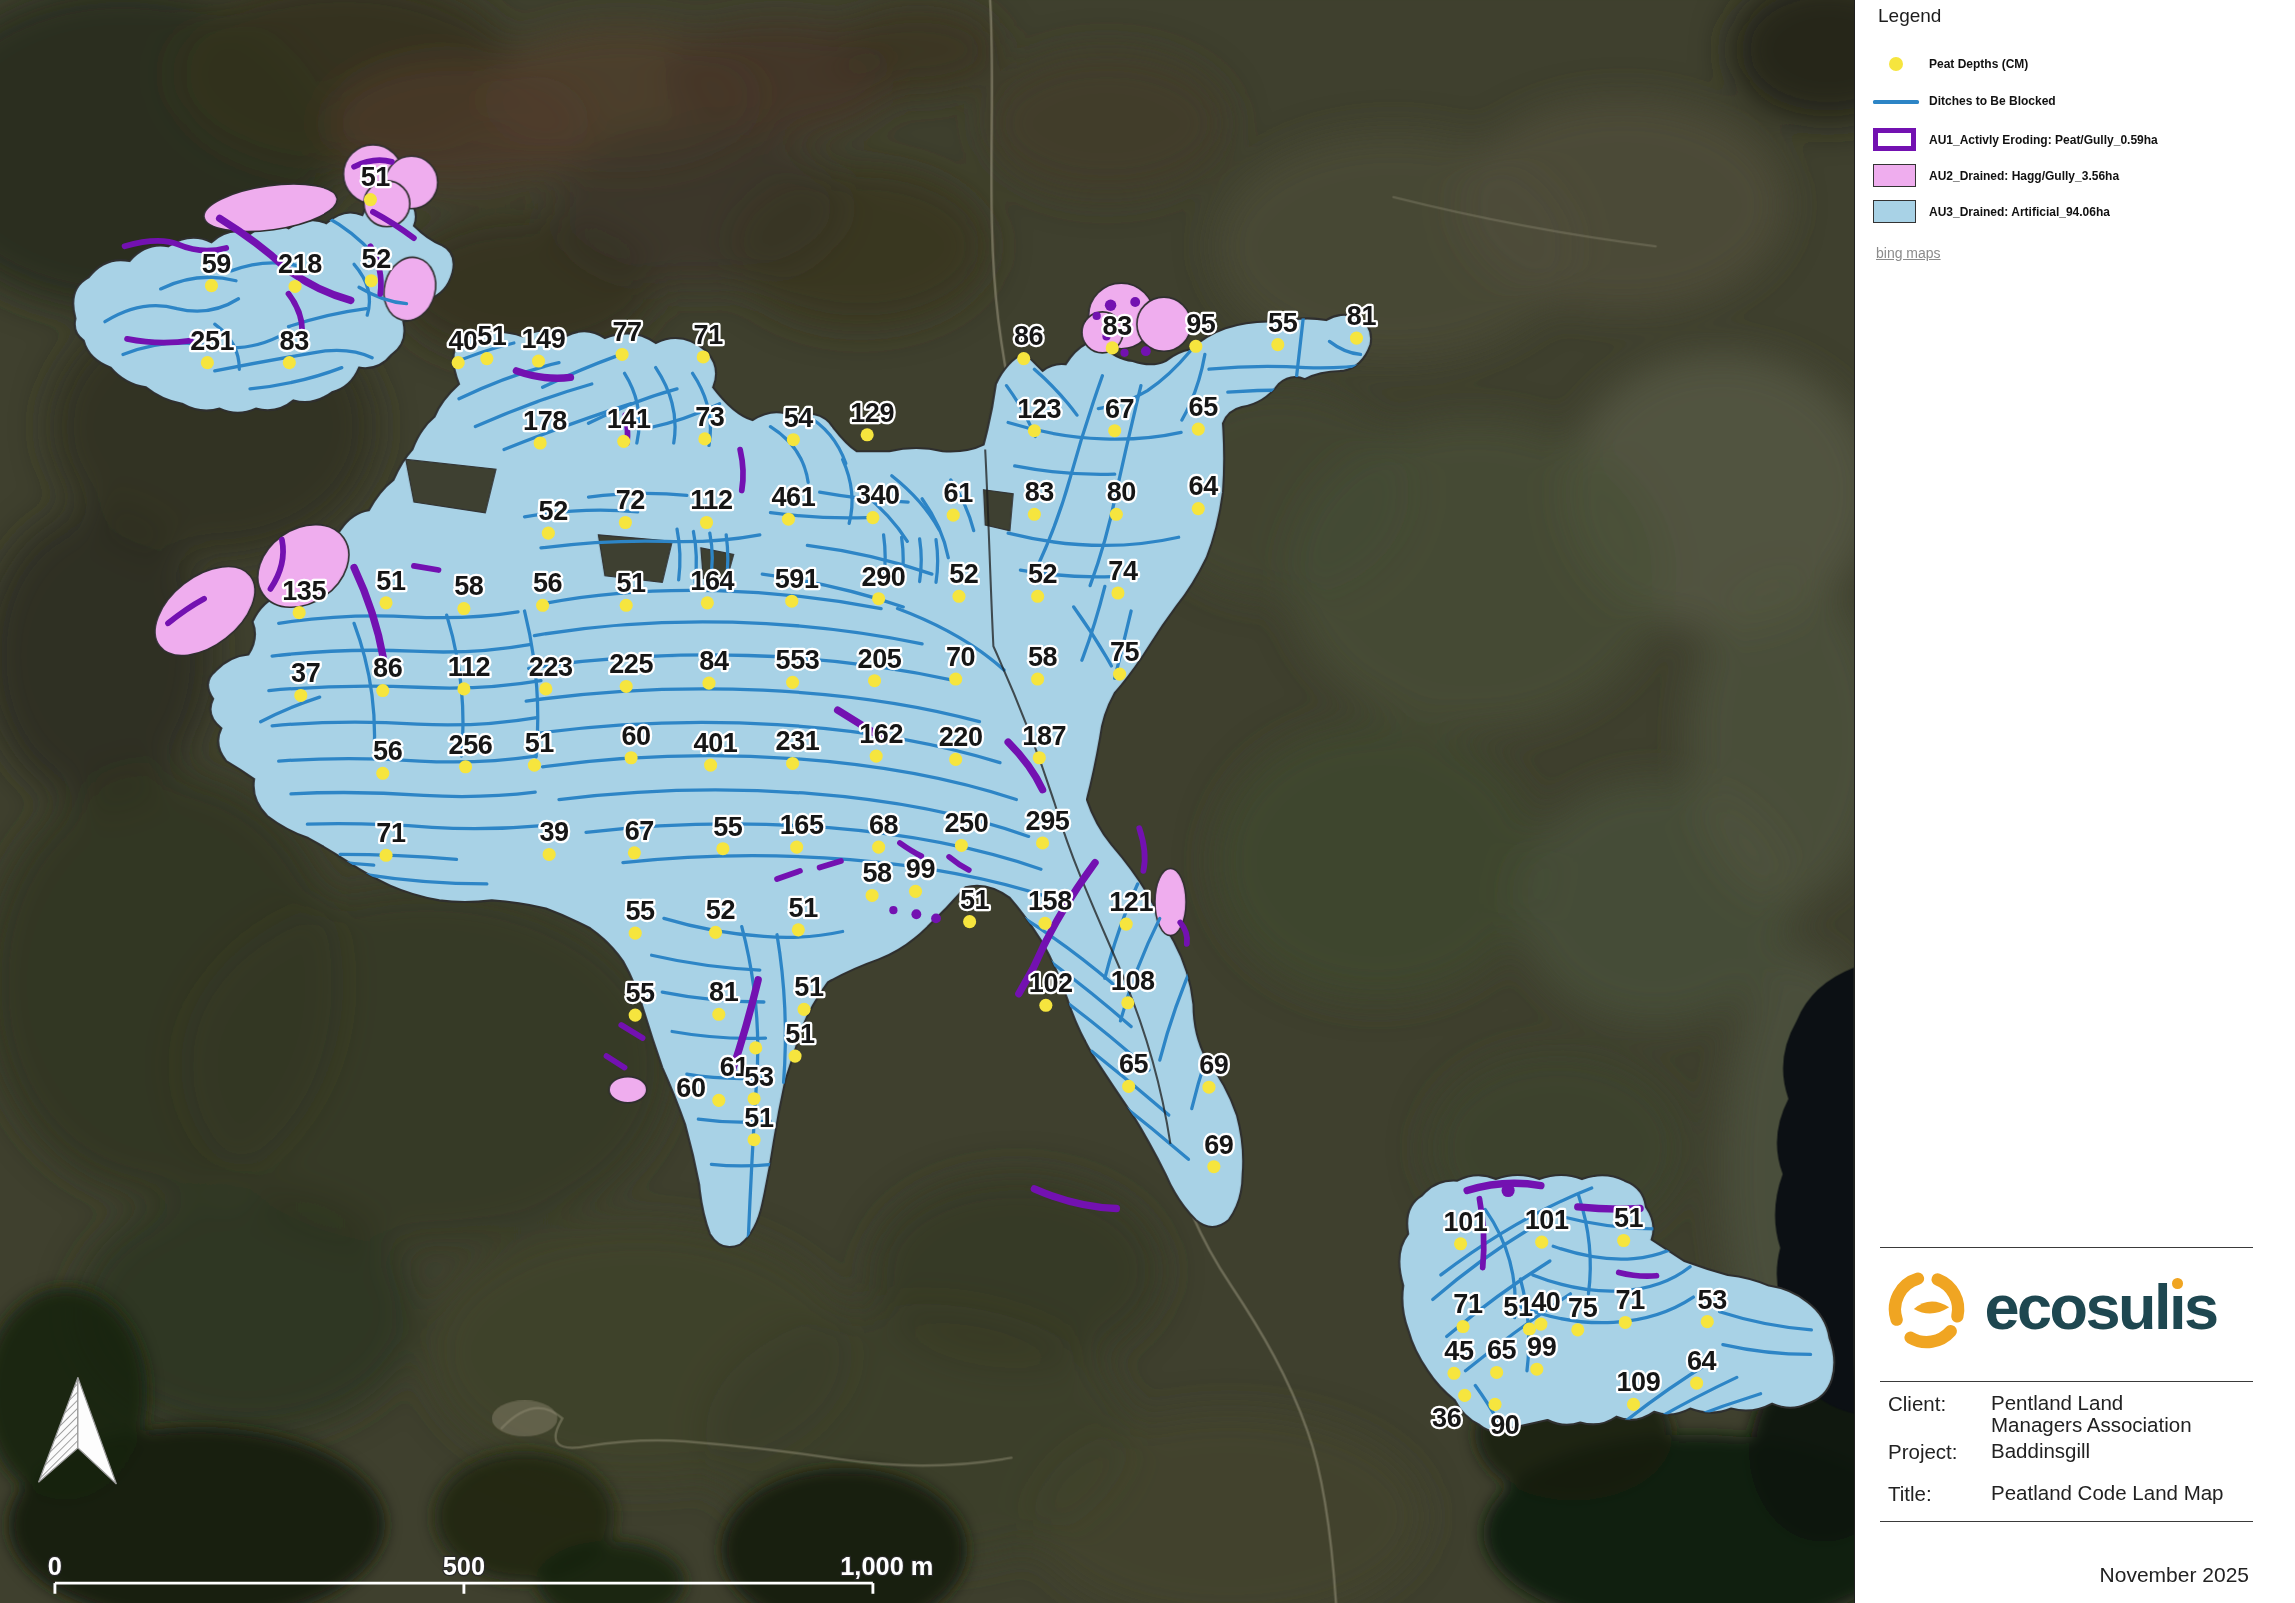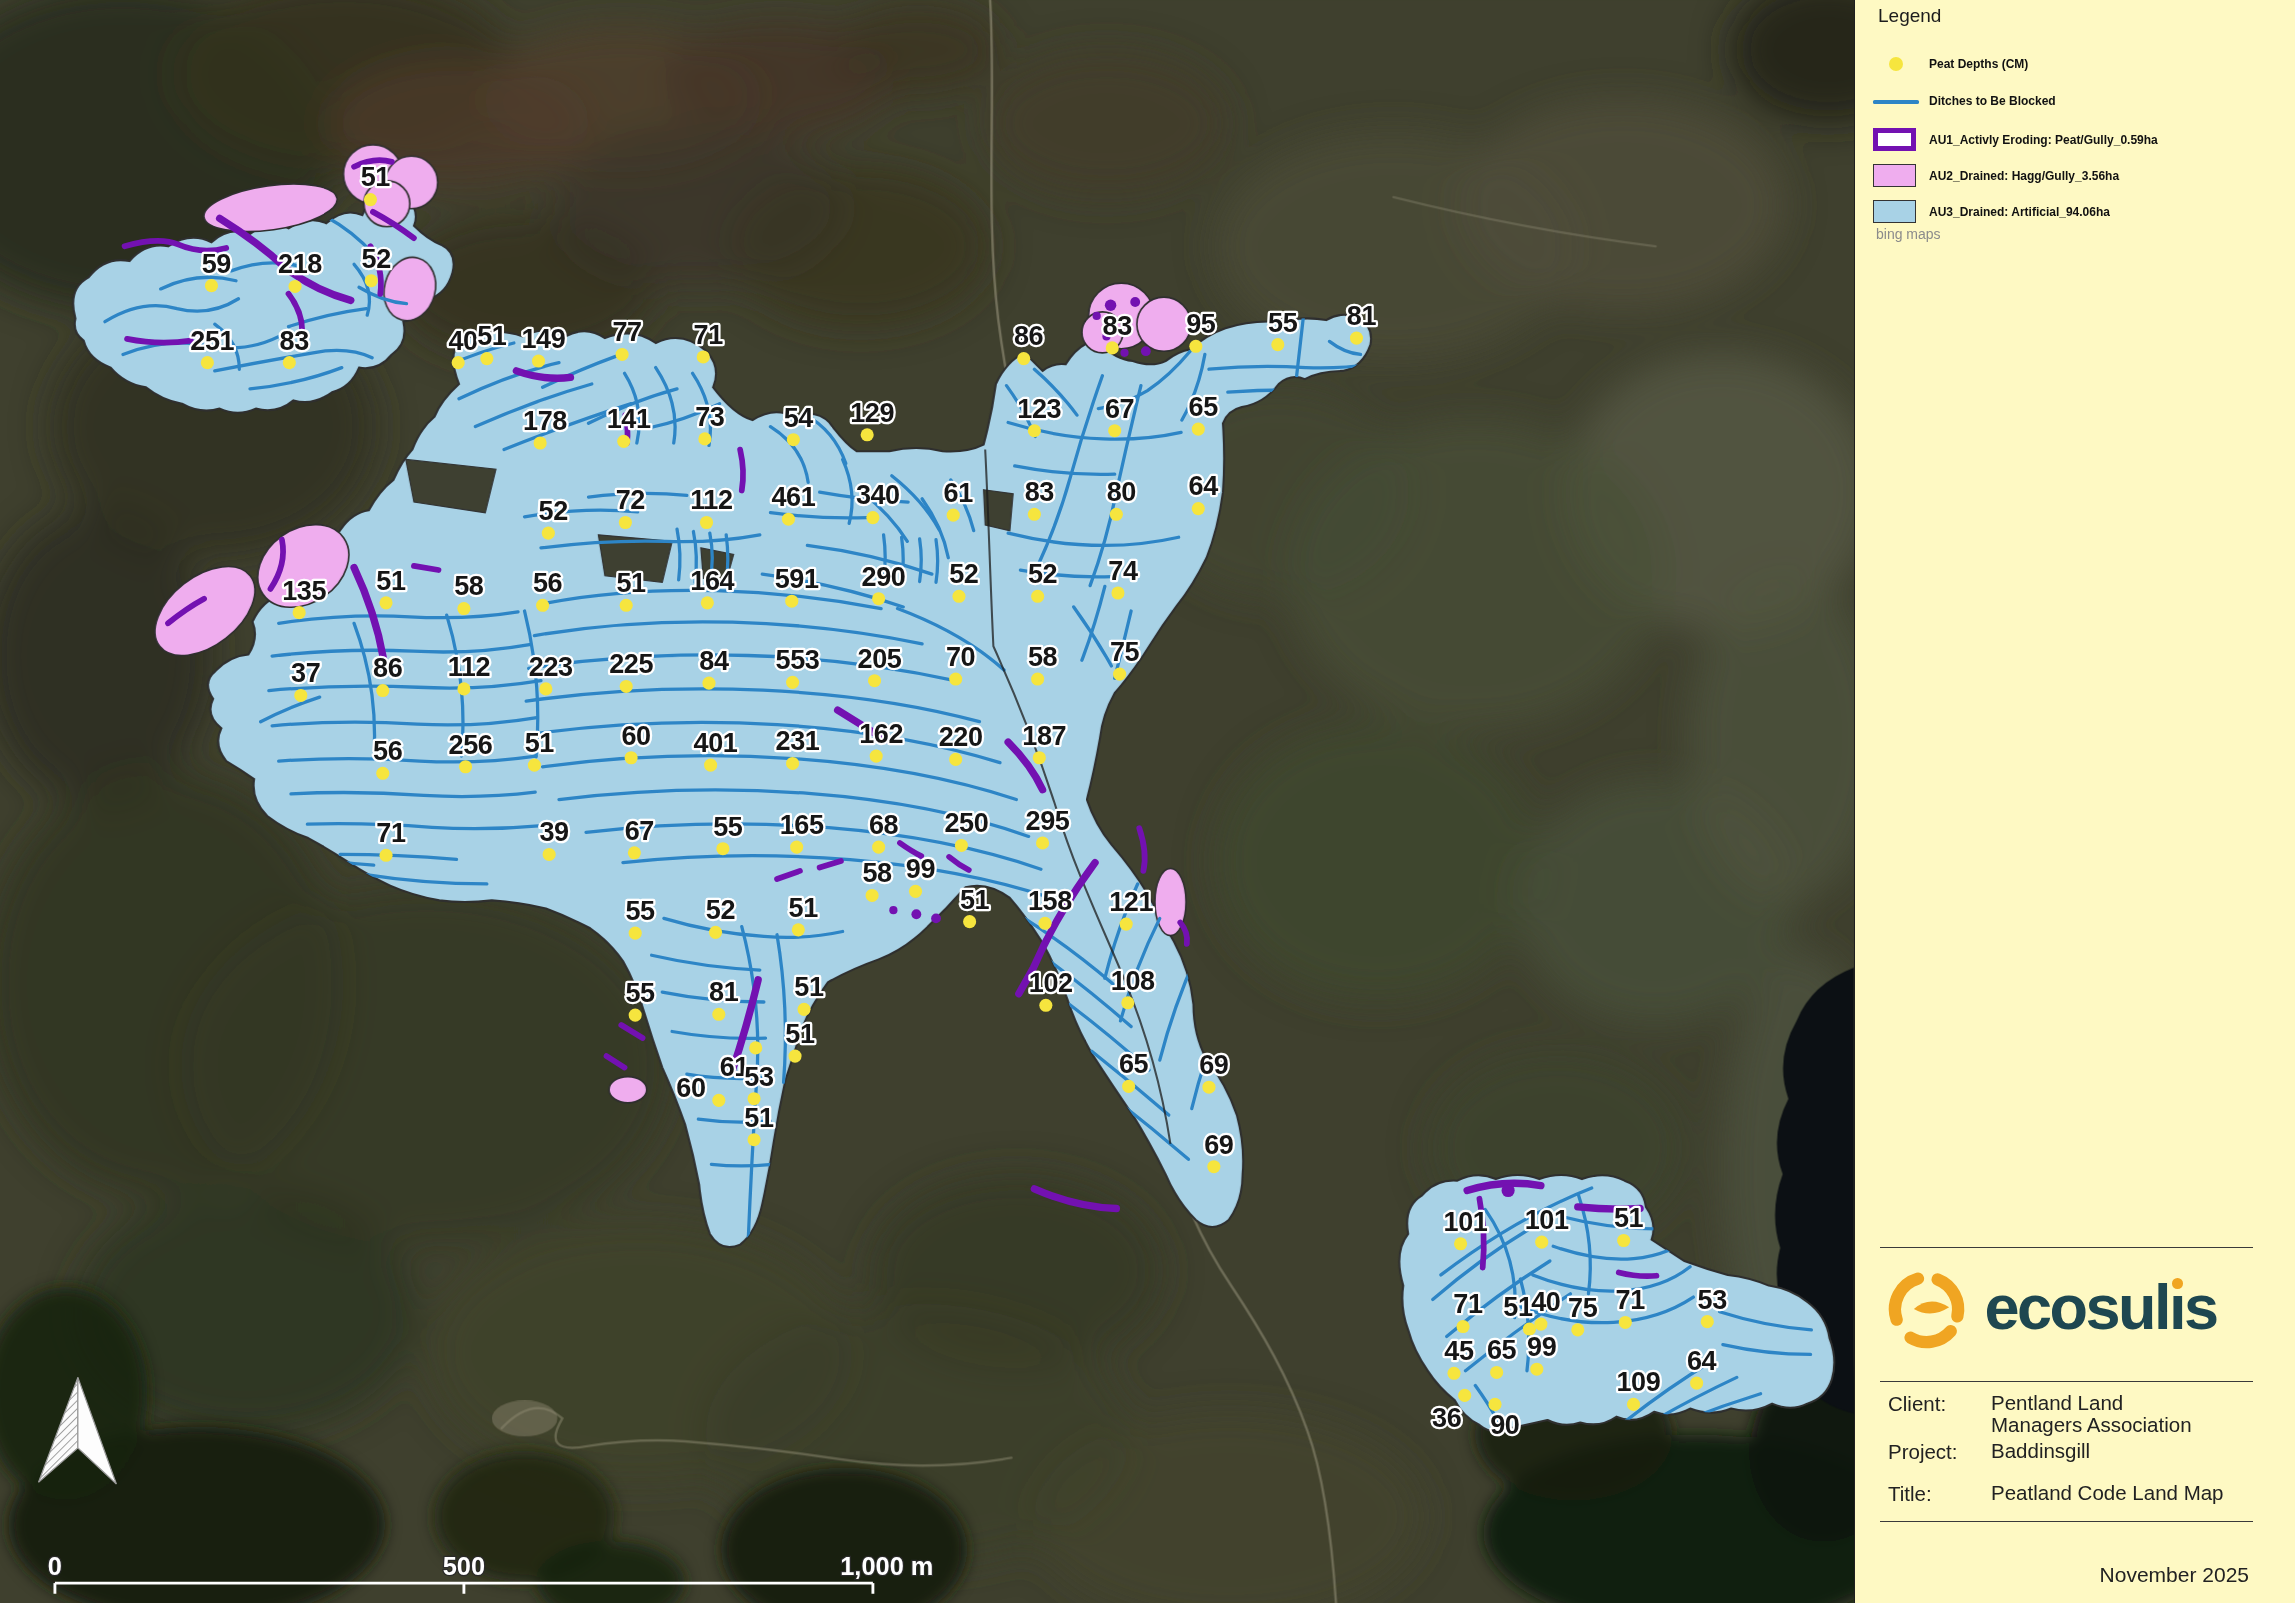--- a/index.html
+++ b/index.html
@@ -15,31 +15,31 @@
   .au1thin{fill:none;stroke:var(--c-au1,#7311b1);stroke-width:7;stroke-linecap:round;}
   .au1dot{fill:var(--c-au1,#7311b1);}
   .road{fill:none;stroke:#b5b096;stroke-width:3;stroke-linecap:round;}
   .darkline{fill:none;stroke:#1c1c1c;stroke-width:2.5;opacity:.75;}
   .depth-label{font-family:"Liberation Sans",sans-serif;font-size:33px;font-weight:bold;
                fill:#161616;stroke:#ffffff;stroke-width:5.5;paint-order:stroke;
                stroke-linejoin:round;text-anchor:middle;letter-spacing:-.5px;}
   .sb-label{font-family:"Liberation Sans",sans-serif;font-size:31px;font-weight:bold;fill:#fff;
             stroke:#2a2a2a;stroke-width:3;paint-order:stroke;text-anchor:middle;}
   
-  .panel{position:absolute;left:1854px;top:0;width:441px;height:1604px;background:#fef9c3;
+  .panel{position:absolute;left:1854px;top:0;width:441px;height:1604px;background:#ffffff;
          border-left:1.6px solid #1f1f1f;box-sizing:border-box;}
   .legend-title{position:absolute;left:23px;top:4.9px;font-size:19px;color:#1c1c1c;}
   .lg-row{position:absolute;left:0;width:441px;height:29.5px;}
   .lg-label{position:absolute;left:74px;top:3.3px;font-size:12px;font-weight:bold;color:#111;}
   .lg-dot{position:absolute;left:34px;top:3.3px;width:14px;height:14px;border-radius:50%;}
   .lg-line{position:absolute;left:18px;top:9px;width:46px;height:4.1px;border-radius:1.6px;}
   .lg-box{position:absolute;left:18px;top:-2.5px;width:43px;height:23px;box-sizing:border-box;}
   .lg-box.outline{border:5.7px solid #7311b1;background:#fff;}
   .lg-box.fill{border:1.6px solid #333;}
-  .attribution{position:absolute;left:21px;top:226px;font-size:14px;color:#8b8b8b;}
+  .attribution{position:absolute;left:21px;top:245px;font-size:14px;color:#8b8b8b;text-decoration:underline;}
   .rule{position:absolute;left:24.6px;width:373px;height:0;border-top:1.6px solid #3a3a3a;}
   .brand-row{position:absolute;left:29.5px;top:1266px;width:377px;height:90px;}
   .brand-mark{position:absolute;left:1.6px;top:1.6px;}
   .brand-text{position:absolute;left:100px;top:4.9px;font-size:63px;font-weight:bold;
               color:#1e4750;letter-spacing:-2.5px;}
   .brand-text .iwrap{position:relative;display:inline-block;}
   .brand-text .idot{position:absolute;left:3.3px;top:7.4px;width:10.7px;height:10.7px;border-radius:50%;
                     background:#f0a522;}
   .tb-row{position:absolute;left:33px;width:377px;font-size:20.5px;color:#222;}
   .tb-label{position:absolute;left:0;top:0;}

